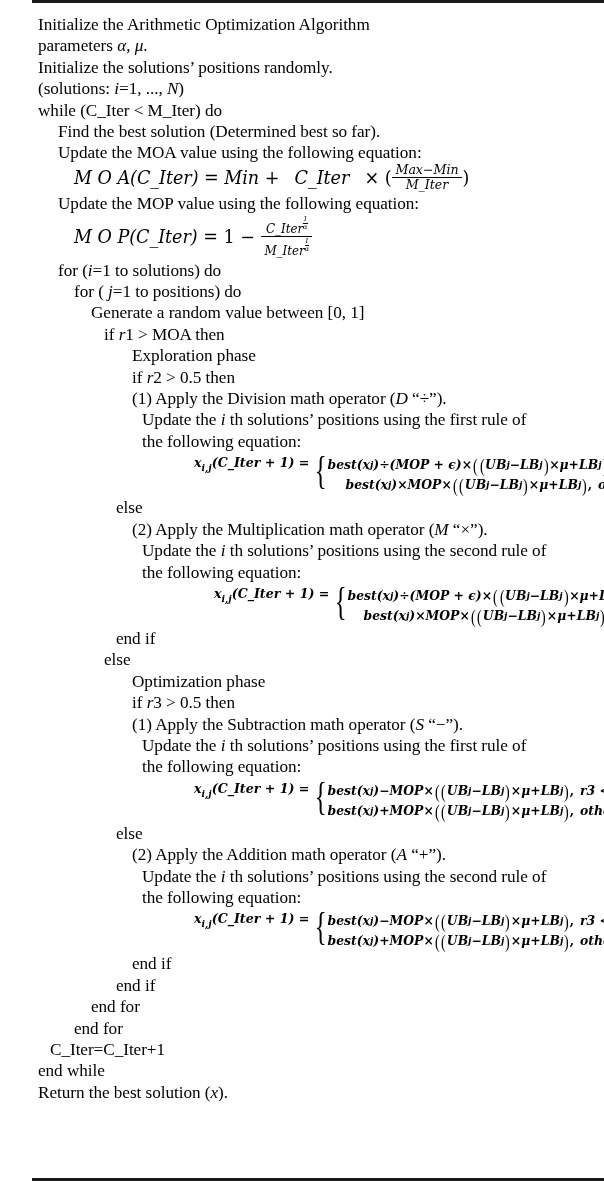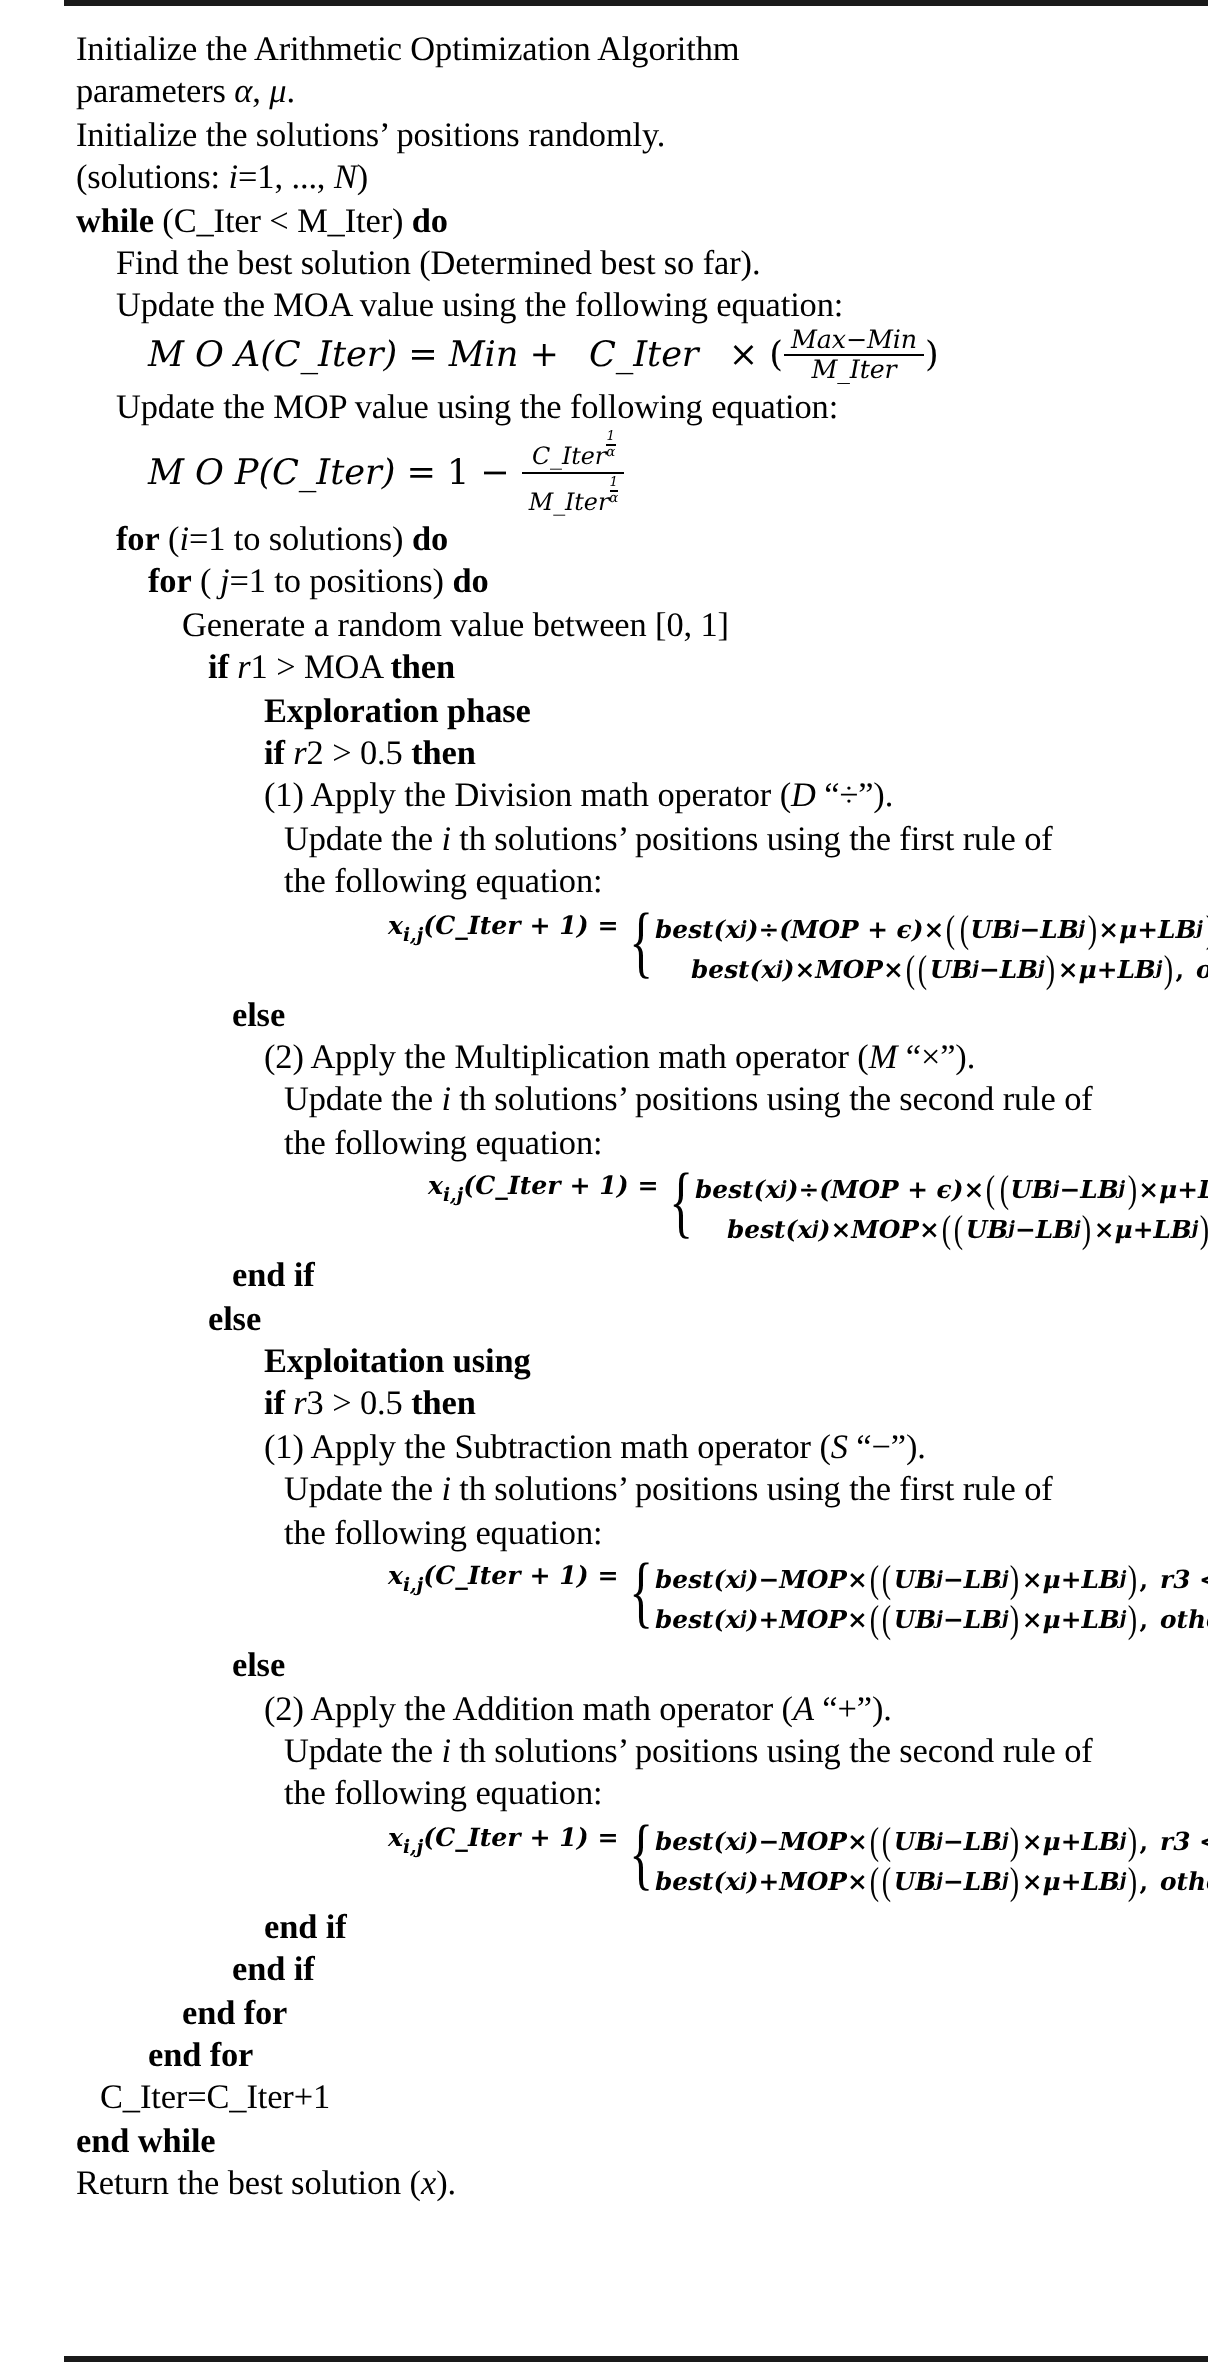--- a/index.html
+++ b/index.html
@@ -23,21 +23,21 @@
     padding: 11px 6px 6px 6px;
     box-sizing: border-box;
     margin-left: 32px;
   }
   .line {
     font-size: 17.2px;
     line-height: 21.4px;
     white-space: nowrap;
     letter-spacing: -0.05px;
   }
-  .b { font-weight: bold; }
+  .b { font-weight: normal; }
   .i { font-style: italic; }
 
   
   .in0  { padding-left: 0px; }
   .in1  { padding-left: 20px; }
   .in2  { padding-left: 36px; }
   .in3  { padding-left: 53px; }
   .in4  { padding-left: 66px; }
   .in5  { padding-left: 78px; }
   .in6  { padding-left: 94px; }
@@ -308,21 +308,21 @@
           <span class="opn">,</span>
         <span class="cond">otherwise</span>
       </span>
     </span>
   </div>
 
   <div class="line in5 b"><span>end if</span></div>
 
   <div class="line in4 b"><span>else</span></div>
 
-  <div class="line in6 b"><span>Exploitation using</span></div>
+  <div class="line in6 b"><span>Optimization phase</span></div>
 
   <div class="line in6"><span class="b">if </span><span class="i">r</span><span>3 &gt; 0.5 </span><span class="b">then</span></div>
 
   <div class="line in6"><span>(1) Apply the Subtraction math operator (</span><span class="i">S</span><span> “−”).</span></div>
 
   <div class="line in7"><span>Update the </span><span class="i">i</span><span> th solutions’ positions using the first rule of</span></div>
 
   <div class="line in7"><span>the following equation:</span></div>
 
   <div class="eq-row eq-indent-a" style="margin:3px 0 2px 0;">

